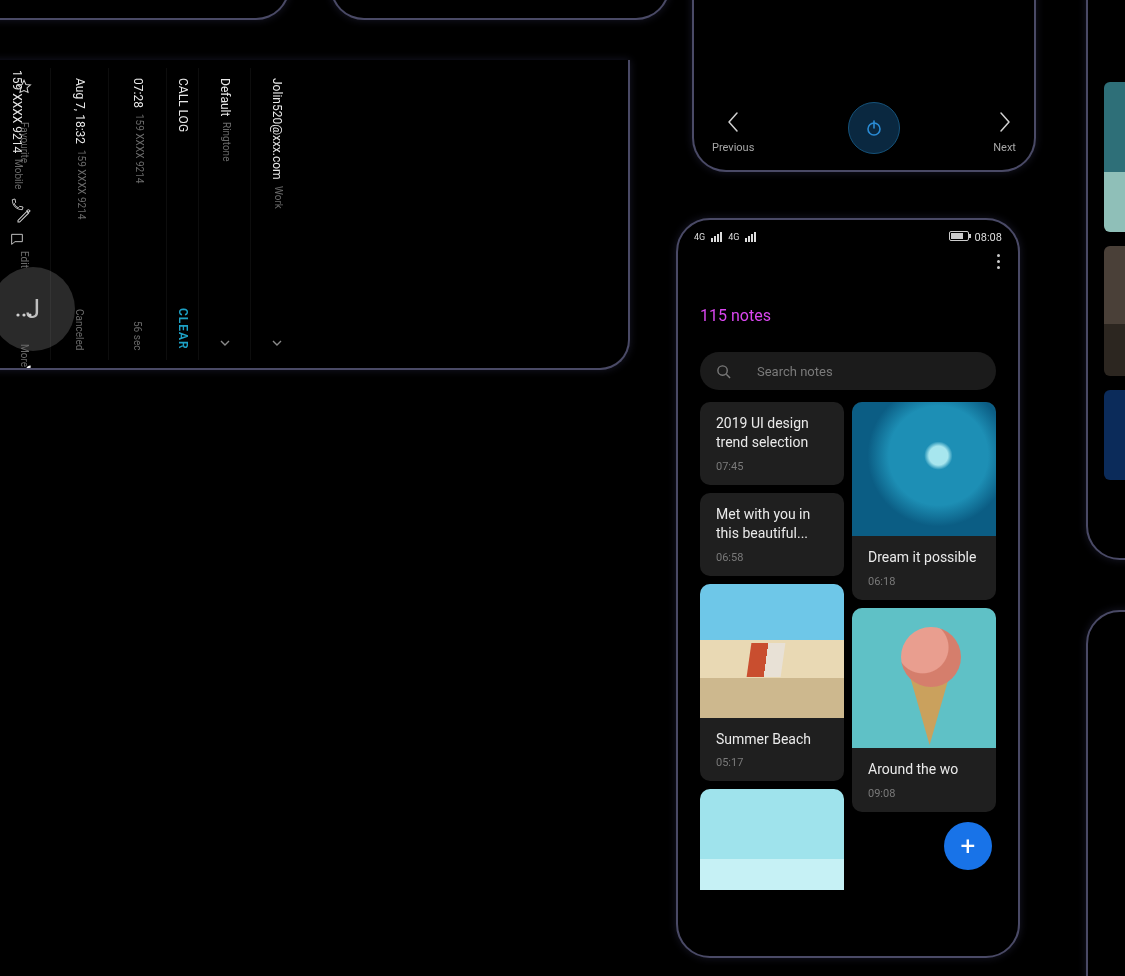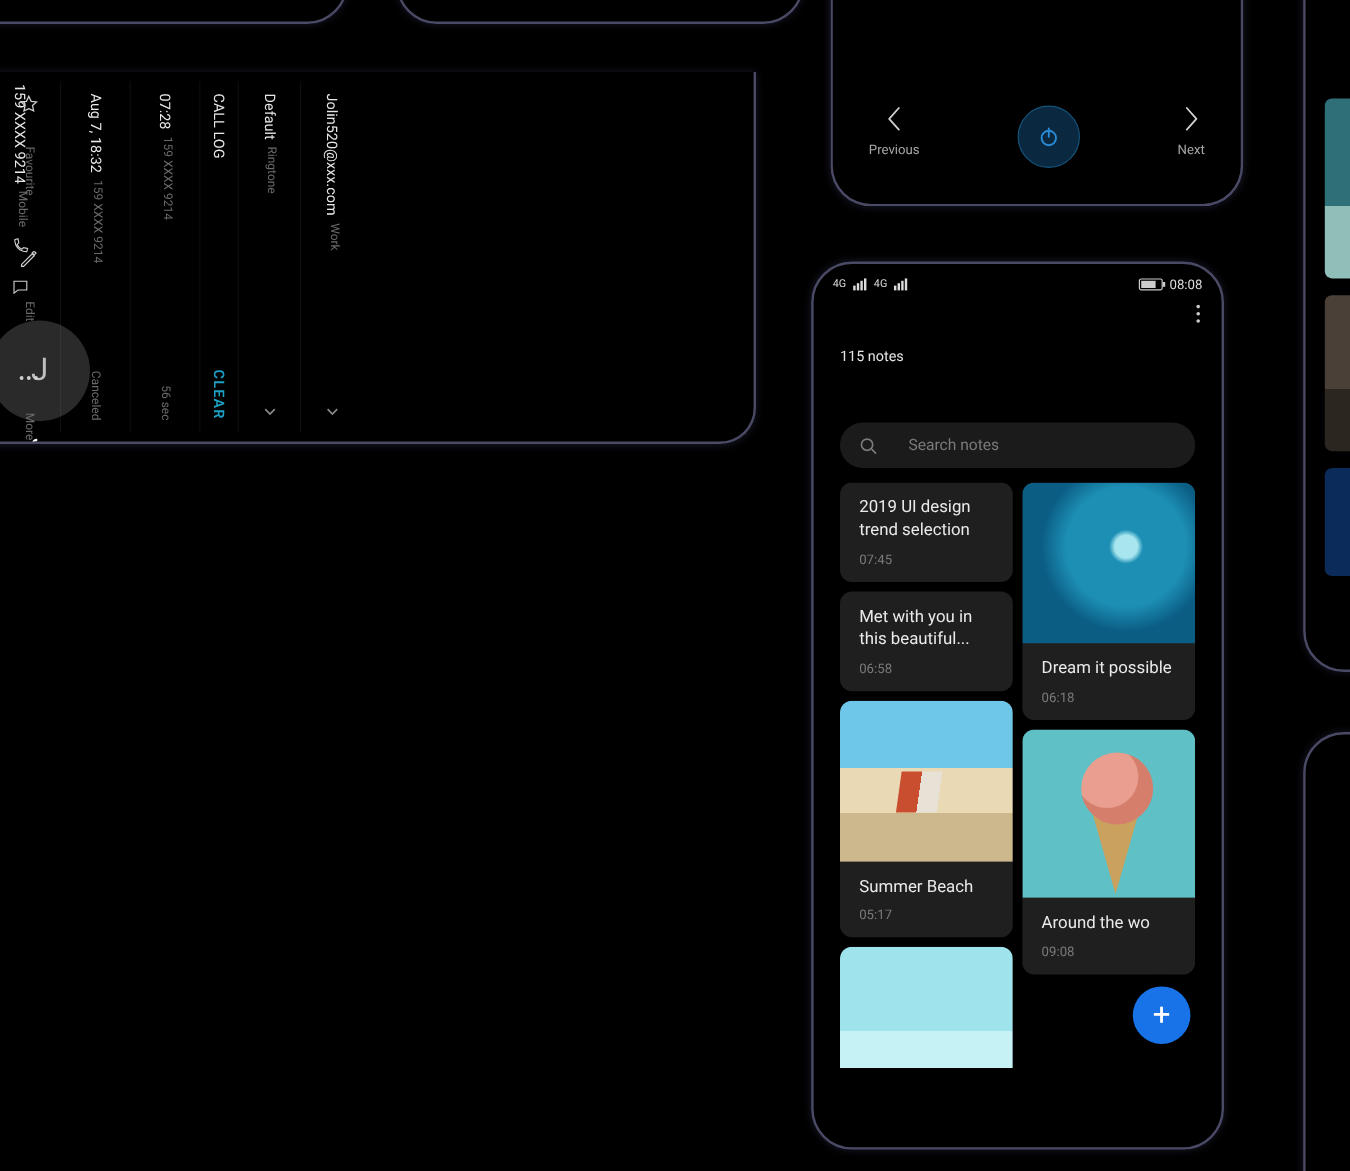--- a/index.html
+++ b/index.html
@@ -28,46 +28,46 @@
 .cc .clear{color:#1da0c4;font-weight:600;letter-spacing:1px}
 .cc.actions{gap:26px;align-items:center}
 .cc.actions .aicon{width:18px;height:18px;display:flex;align-items:center;justify-content:center;color:#bdbdbd}
 .cc.profile{flex:1;align-items:center;justify-content:center;gap:14px}
 .avatar{width:84px;height:84px;border-radius:50%;background:#2a2a2a;display:flex;align-items:center;justify-content:center;color:#bfbfbf;font-size:26px;writing-mode:horizontal-tb}
 .pname{font-size:22px;color:#fff}
 
 
 .phone-power{left:692px;top:-80px;width:344px;height:252px;border-top-width:0;border-top-left-radius:0;border-top-right-radius:0}
 .phone-power:before{display:none}
-.power-row{position:absolute;left:0;right:0;bottom:30px;display:flex;align-items:flex-start;justify-content:space-between;padding:0 30px}
+.power-row{position:absolute;left:0;right:0;bottom:16px;display:flex;align-items:flex-end;justify-content:space-between;padding:0 18px}
 .pbtn{display:flex;flex-direction:column;align-items:center;gap:8px;font-size:11px;color:#a7a7a7}
 .pbtn.center .circ{width:52px;height:52px;border-radius:50%;background:#0a2840;display:flex;align-items:center;justify-content:center;border:1px solid #15527a}
 .pbtn .chev{font-size:20px;color:#bfbfbf}
 
 
 .phone-r1{left:1086px;top:-40px;width:240px;height:600px}
 .phone-r2{left:1086px;top:610px;width:240px;height:500px}
 .rimg{position:absolute;left:16px;right:0;border-radius:6px}
 
 
 .phone-notes{left:676px;top:218px;width:344px;height:740px}
 .status{position:absolute;top:6px;left:0;right:0;height:22px;display:flex;align-items:center;justify-content:space-between;padding:0 16px;font-size:11px;color:#ddd;z-index:60}
-.status .r{display:flex;align-items:center;gap:6px}
+.status .r{display:flex;align-items:flex-start;gap:6px}
 .sigs{display:flex;align-items:flex-end;gap:1px}
 .sigs i{display:block;width:2px;background:#ddd}
 .sigs i:nth-child(1){height:4px}.sigs i:nth-child(2){height:6px}.sigs i:nth-child(3){height:8px}.sigs i:nth-child(4){height:10px}
 .bat2{width:20px;height:10px;border:1px solid #ccc;border-radius:2px;position:relative}
 .bat2:before{content:"";position:absolute;right:-3px;top:2px;width:2px;height:4px;background:#ccc}
 .bat2:after{content:"";position:absolute;left:1px;top:1px;bottom:1px;width:70%;background:#ccc}
 .dots3{position:absolute;top:34px;right:18px;display:flex;flex-direction:column;gap:3px}
 .dots3 i{width:3px;height:3px;border-radius:50%;background:#ccc}
 .notes-head{position:absolute;top:64px;left:22px;right:22px}
 .notes-title{font-size:26px;font-weight:500;display:flex;align-items:center;gap:8px}
 .notes-title .tri{width:0;height:0;border-left:5px solid transparent;border-right:5px solid transparent;border-top:6px solid #ddd}
-.notes-count{margin-top:6px;font-size:12px;color:#e5e5e5}
+.notes-count{margin-top:22px;font-size:16px;color:#d946ef}
 .search{position:absolute;top:132px;left:22px;right:22px;height:38px;background:#1b1b1b;border-radius:19px;display:flex;align-items:center;gap:26px;padding:0 16px;color:#7a7a7a;font-size:13px}
 .grid{position:absolute;top:182px;left:22px;right:22px;bottom:66px;overflow:hidden}
 .cols{display:flex;gap:8px}
 .col{flex:1;display:flex;flex-direction:column;gap:8px}
 .card{background:#1f1f1f;border-radius:10px;overflow:hidden;display:flex;flex-direction:column}
 .card .img{width:100%}
 .card .body{padding:12px 16px 12px}
 .card .t{font-size:14px;color:#eaeaea;line-height:1.35}
 .card .d{margin-top:8px;font-size:11px;color:#7a7a7a}
 .fab{position:absolute;right:26px;bottom:86px;width:48px;height:48px;border-radius:50%;background:#1873e8;display:flex;align-items:center;justify-content:center;color:#fff;font-size:26px;box-shadow:0 4px 12px rgba(0,0,0,.5)}

